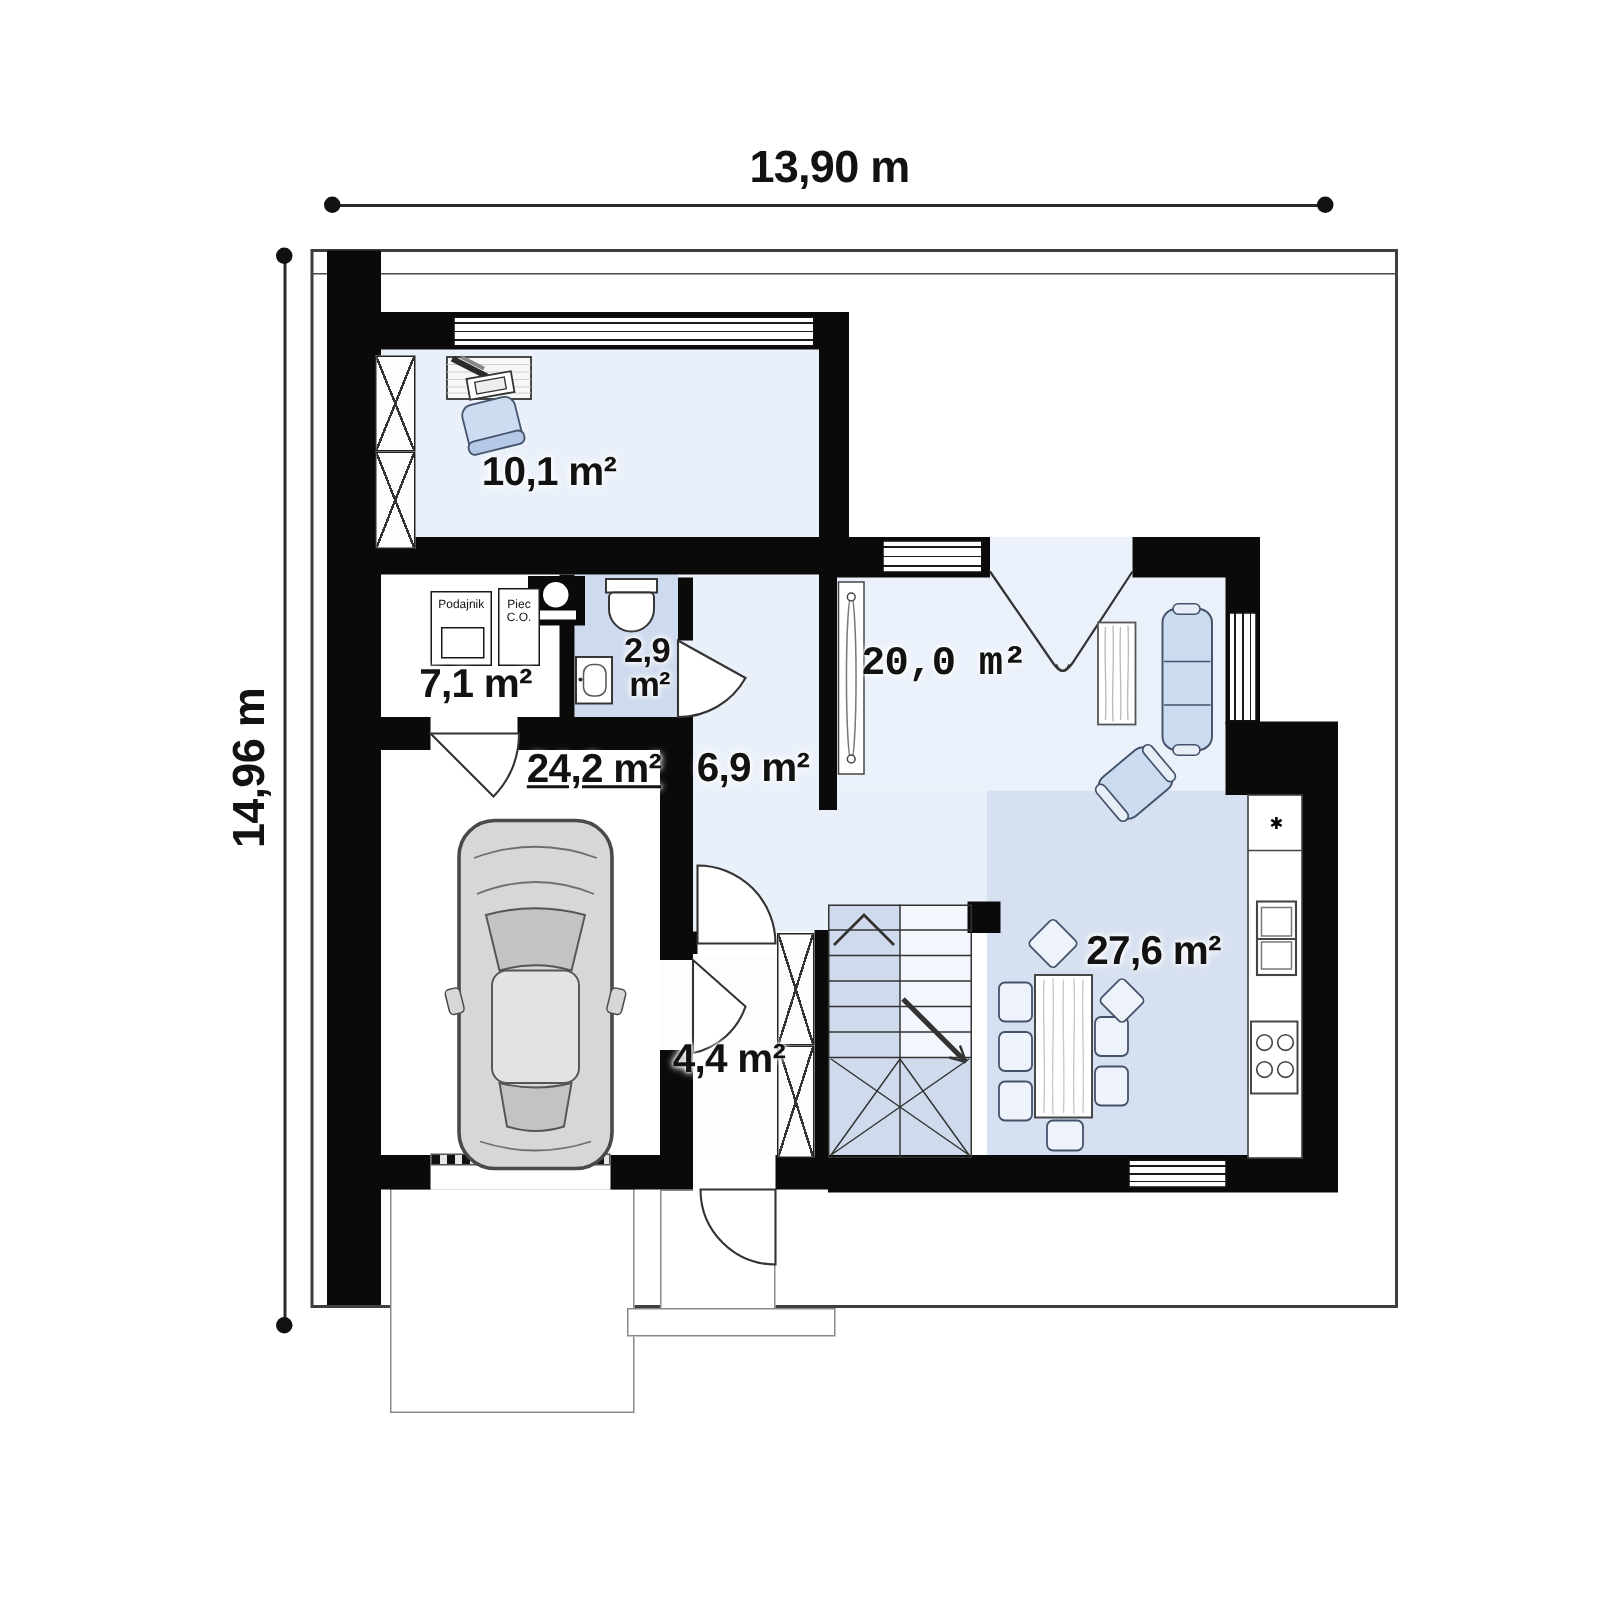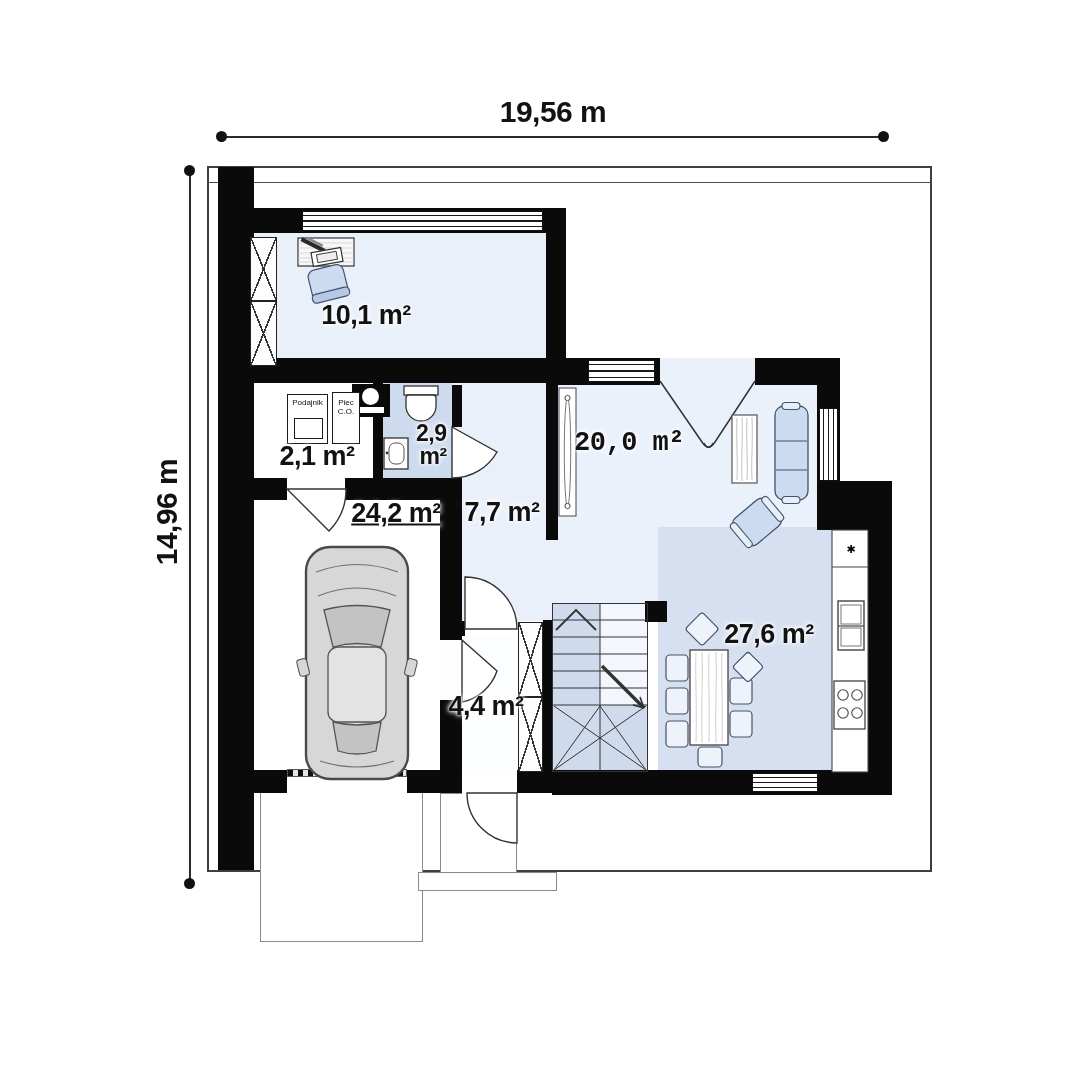--- a/index.html
+++ b/index.html
@@ -246,32 +246,32 @@
   <div class="eqbox" style="left:332px;top:392px;width:28px;height:52px;">
     <div style="margin-top:5px;">Piec</div>
     <div>C.O.</div>
   </div>
 
   <div class="star" style="left:851px;top:549px;">✱</div>
 
   <div class="dimline" style="left:222px;top:136px;width:662px;height:2px;"></div>
   <div class="dot" style="left:216px;top:131px;"></div>
   <div class="dot" style="left:878px;top:131px;"></div>
-  <div class="lbl lbl-dim" style="left:553px;top:112px;">19,56 m</div>
+  <div class="lbl lbl-dim" style="left:553px;top:112px;">13,90 m</div>
 
   <div class="dimline" style="left:189px;top:171px;width:2px;height:712px;"></div>
   <div class="dot" style="left:184px;top:165px;"></div>
   <div class="dot" style="left:184px;top:878px;"></div>
   <div class="lbl lbl-dim" style="left:167px;top:512px;transform:translate(-50%,-50%) rotate(-90deg);">14,96 m</div>
 
   <div class="lbl" style="left:366px;top:315px;">10,1 m²</div>
-  <div class="lbl" style="left:317px;top:456px;">2,1 m²</div>
+  <div class="lbl" style="left:317px;top:456px;">7,1 m²</div>
   <div class="lbl lbl-sm" style="left:429px;top:445px;">
     <div>2,9</div>
     <div style="padding-left:8px;">m²</div>
   </div>
   <div class="lbl" style="left:396px;top:513px;text-decoration:underline;">24,2 m²</div>
-  <div class="lbl" style="left:502px;top:512px;">7,7 m²</div>
+  <div class="lbl" style="left:502px;top:512px;">6,9 m²</div>
   <div class="lbl" style="left:629px;top:443px;font-family:Liberation Mono, monospace;">20,0 m²</div>
   <div class="lbl" style="left:769px;top:634px;">27,6 m²</div>
   <div class="lbl" style="left:486px;top:706px;">4,4 m²</div>
 
 </div>
 
 </body></html>

